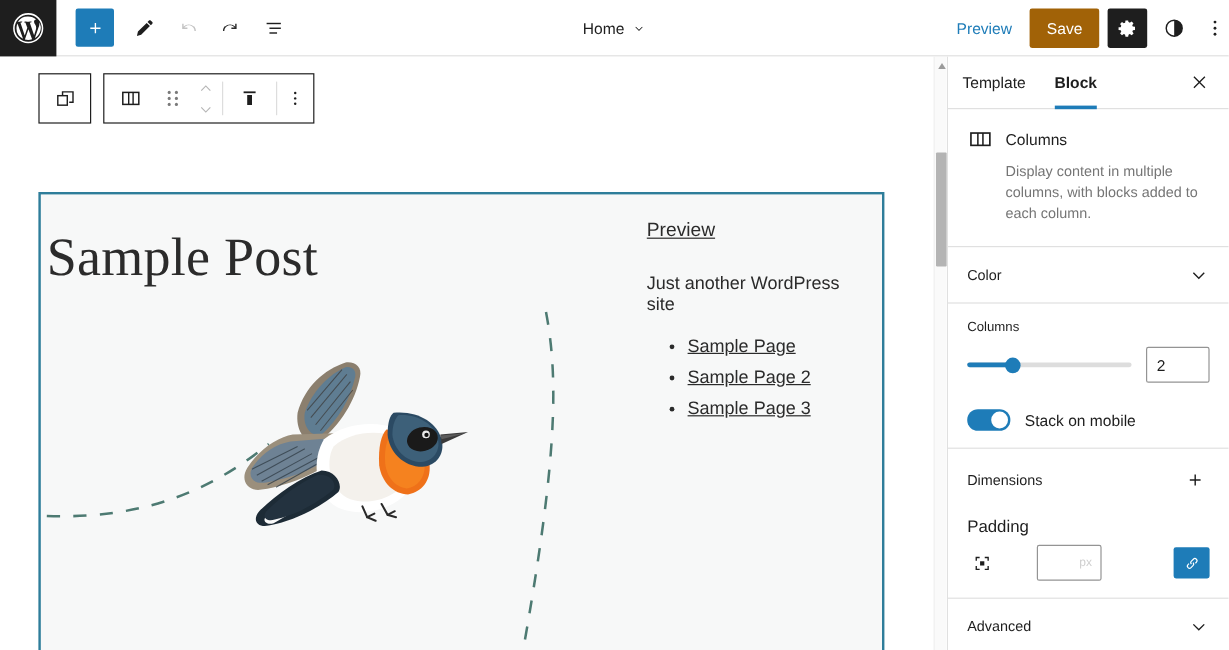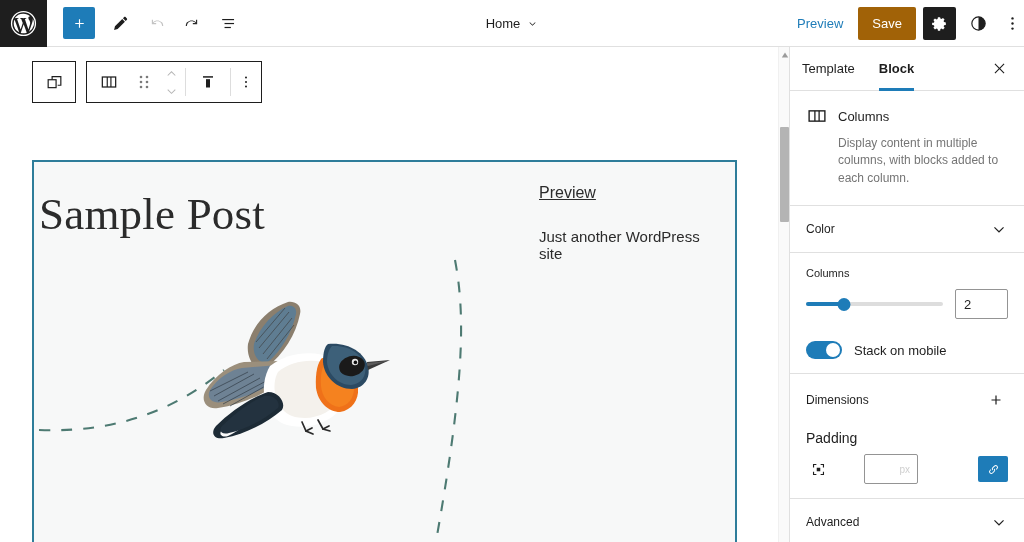--- a/index.html
+++ b/index.html
@@ -437,20 +437,31 @@
                     <path d="M131 129 L 137 126"></path>
                   </g>
                 </g>
               </svg>
             </div>
           </div>
 
           <div class="col col-right">
             <a class="site-title">Preview</a>
             <div class="site-desc">Just another WordPress site</div>
+            <ul class="nav-list">
+              <li>
+                <a>Sample Page</a>
+              </li>
+              <li>
+                <a>Sample Page 2</a>
+              </li>
+              <li>
+                <a>Sample Page 3</a>
+              </li>
+            </ul>
           </div>
         </div>
       </div>
 
       <div class="cscroll">
         <div class="arrow-up">
           <svg width="8" height="8" viewBox="0 0 8 8">
               <path d="M4 1.6 7.2 6.4H0.8z" fill="#9b9b9b"></path>
             </svg>
         </div>

